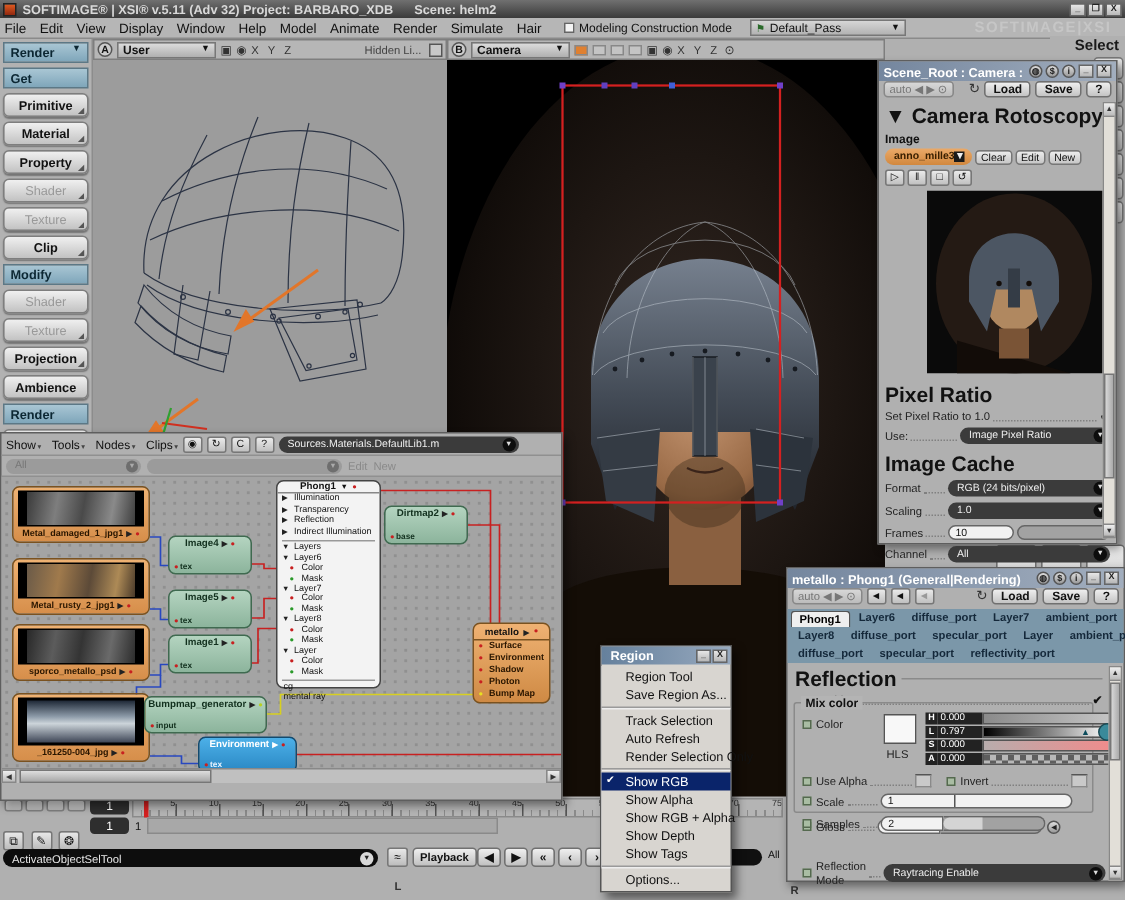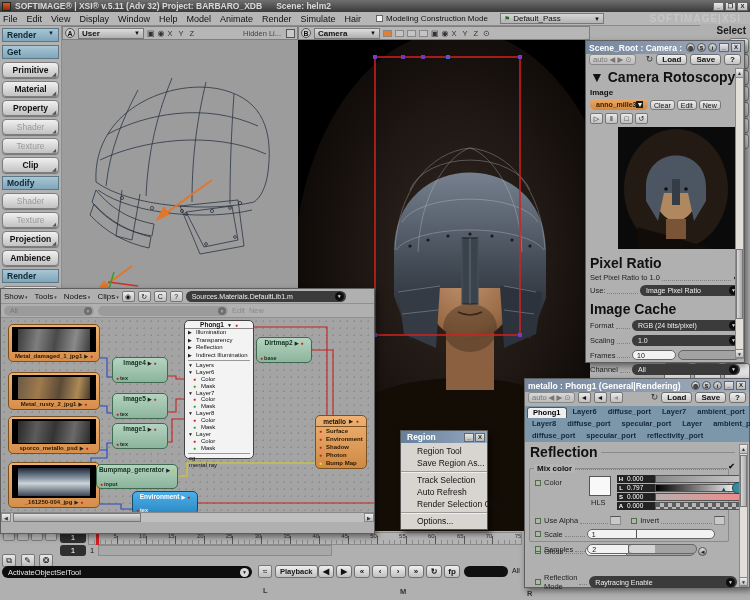--- a/index.html
+++ b/index.html
@@ -938,17 +938,25 @@
         <div class="mi">Save Region As...</div>
       </div>
     <div class="mgroup">
 
     <div class="mi">Track Selection</div>
         <div class="mi">Auto Refresh</div>
         <div class="mi">Render Selection Only</div>
       </div>
     <div class="mgroup">
 
+    <div class="mi hl">Show RGB</div>
+        <div class="mi">Show Alpha</div>
+        <div class="mi">Show RGB + Alpha</div>
+        <div class="mi">Show Depth</div>
+        <div class="mi">Show Tags</div>
+      </div>
+    <div class="mgroup">
+
     <div class="mi">Options...</div>
       </div>
   </div>
 
 </div>
 
 </body></html>

